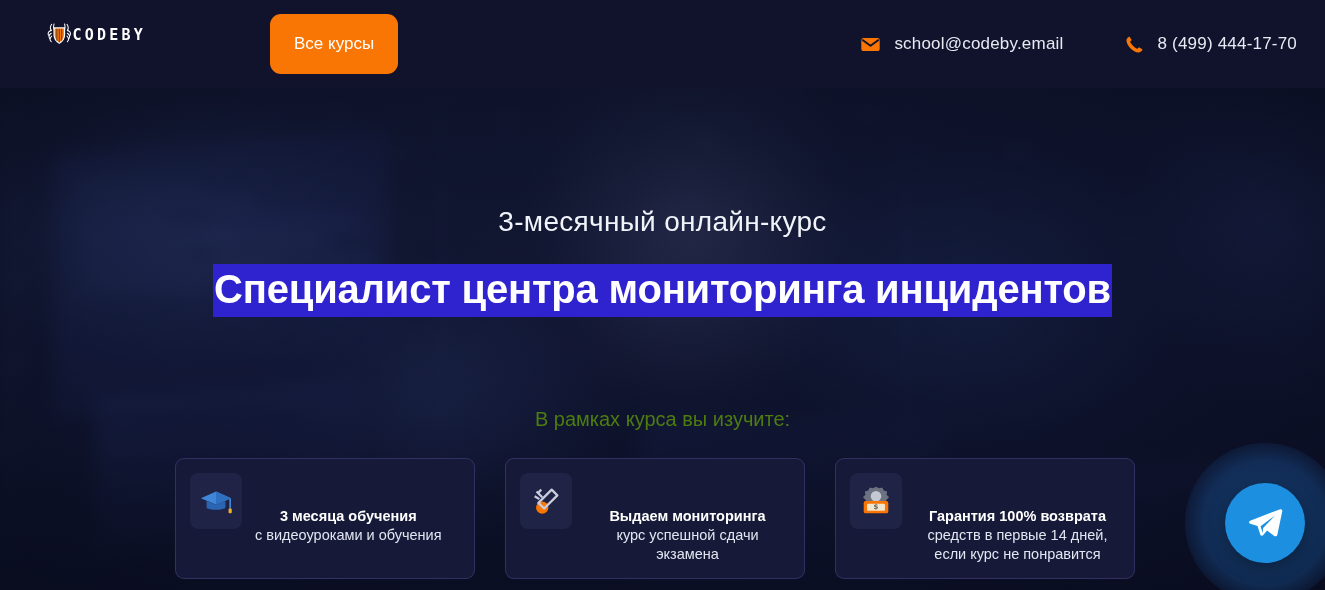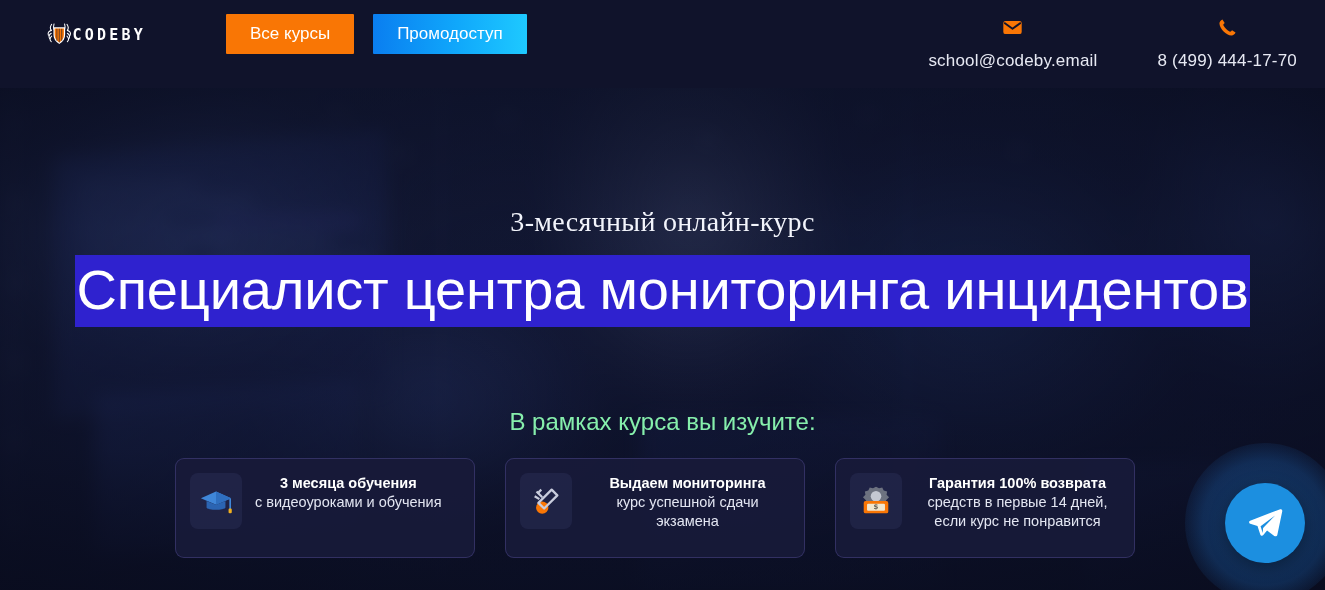--- a/index.html
+++ b/index.html
@@ -26,30 +26,31 @@
   .logo-word {
     margin-top: 3px;
     font-family: "DejaVu Sans Mono", monospace;
     font-size: 15px; font-weight: 700; letter-spacing: 3.2px;
     color: #ffffff; line-height: 1;
   }
   .nav-btns { position: absolute; left: 226px; top: 14px; display: flex; gap: 19px; }
   .btn {
     border: none; cursor: pointer; color: #fff;
     font-family: "Liberation Sans", sans-serif;
-    font-size: 17px; border-radius: 1px;
-    height: 40px; padding: 0 24px;
+    font-size: 17px; border-radius: 11px;
+    height: 60px; padding: 0 24px;
     display: flex; align-items: center; justify-content: center;
     white-space: nowrap;
+    margin-left: 44px;
   }
   .btn-courses { background: #f97605; }
   .btn-promo { background: linear-gradient(90deg,#0a7ef0 0%,#10a8fb 55%,#1ec9ff 100%); }
 
   .contacts { position: absolute; right: 28px; top: 0; height: 88px; display: flex; align-items: center; gap: 60px; }
-  .contact { display: flex; align-items: center; gap: 13px; flex-direction: column; }
+  .contact { display: flex; align-items: center; gap: 13px; }
   .contact-txt { color: #e7e9f3; font-size: 17px; letter-spacing: .2px; white-space: nowrap; }
   .ic { width: 21px; height: 21px; display: block; flex: 0 0 auto; }
 
   
   .hero {
     position: absolute; top: 88px; left: 0; width: 1325px; height: 502px;
     overflow: hidden;
     background: #131731;
   }
   
@@ -85,35 +86,35 @@
     position: absolute; inset: 0;
     background:
       radial-gradient(ellipse 70% 75% at 50% 45%, rgba(10,14,34,.12) 0%, rgba(10,14,34,.55) 70%, rgba(9,12,30,.82) 100%),
       linear-gradient(180deg, rgba(12,16,38,.42) 0%, rgba(12,16,38,.06) 28%, rgba(11,14,34,.25) 72%, rgba(10,13,32,.72) 100%);
   }
 
   
   .hero-content { position: absolute; inset: 0; z-index: 10; text-align: center; }
   .eyebrow {
     position: absolute; left: 0; right: 0; top: 118px;
-    color: #f2f4fb; font-size: 28px; font-weight: 400; letter-spacing: .3px; font-family: Liberation Serif, serif;
+    color: #f2f4fb; font-size: 28px; font-weight: 400; letter-spacing: .3px;
   }
   .headline {
     position: absolute; left: 0; right: 0; top: 172px;
-    font-size: 56px; font-weight: 400; line-height: 59px; color: #ffffff;
+    font-size: 40px; font-weight: 700; line-height: 59px; color: #ffffff;
     letter-spacing: -.2px;
   }
   .headline .hl {
     background: #2f22cf; color: #ffffff;
     padding: 3px 1px 6px 1px;
     box-decoration-break: clone; -webkit-box-decoration-break: clone;
   }
   .subhead {
     position: absolute; left: 0; right: 0; top: 320px;
-    color: #86efac; font-size: 24px; font-weight: 400;
+    color: #4d7c0f; font-size: 20px; font-weight: 400;
   }
 
   
   .cards {
     position: absolute; left: 175px; top: 370px;
     width: 960px; display: flex; gap: 30px;
   }
   .card {
     width: 300px; min-height: 100px;
     background: rgba(24,26,57,.93);
@@ -122,21 +123,21 @@
     padding: 14px 14px 14px 14px;
     display: flex; align-items: flex-start; gap: 13px;
   }
   .card-icon {
     width: 52px; height: 56px; flex: 0 0 auto;
     background: rgba(40,43,82,.55);
     border-radius: 8px;
     display: flex; align-items: center; justify-content: center;
   }
   .card-icon svg { width: 34px; height: 34px; display:block; }
-  .card-text { padding-top: 1px; }
+  .card-text { padding-top: 1px; margin-top: 33px; }
   .card-title { color: #ffffff; font-size: 14.5px; font-weight: 700; line-height: 19px; }
   .card-desc  { color: #e3e6f2; font-size: 14.5px; font-weight: 400; line-height: 19px; }
 
   
   .tg-wrap { position: absolute; right: -20px; top: 355px; width: 160px; height: 160px; z-index: 20; }
   .tg-halo {
     position: absolute; inset: 0; border-radius: 50%;
     background: radial-gradient(circle at 50% 50%, rgba(32,120,205,.42) 0%, rgba(30,110,195,.30) 55%, rgba(28,100,180,.06) 75%, rgba(0,0,0,0) 80%);
   }
   .tg-btn {
@@ -174,21 +175,20 @@
           <path d="M27 15 L27 45"></path>
             <path d="M33 15 L33 49"></path>
             <path d="M39 15 L39 45"></path>
         </g>
       </svg>
       <span class="logo-word">CODEBY</span>
     </a>
 
     <div class="nav-btns">
       <button class="btn btn-courses">Все курсы</button>
-      <button class="btn btn-promo">Промодоступ</button>
     </div>
 
     <div class="contacts">
       <a class="contact">
         <svg class="ic" viewBox="0 0 24 24">
           <rect x="1.5" y="4.5" width="21" height="15" rx="2.5" fill="#f97605"></rect>
           <path d="M2.5 6.5 L12 13.5 L21.5 6.5" fill="none" stroke="#10132b" stroke-width="2.2" stroke-linejoin="round"></path>
         </svg>
         <span class="contact-txt">school@codeby.email</span>
       </a>

